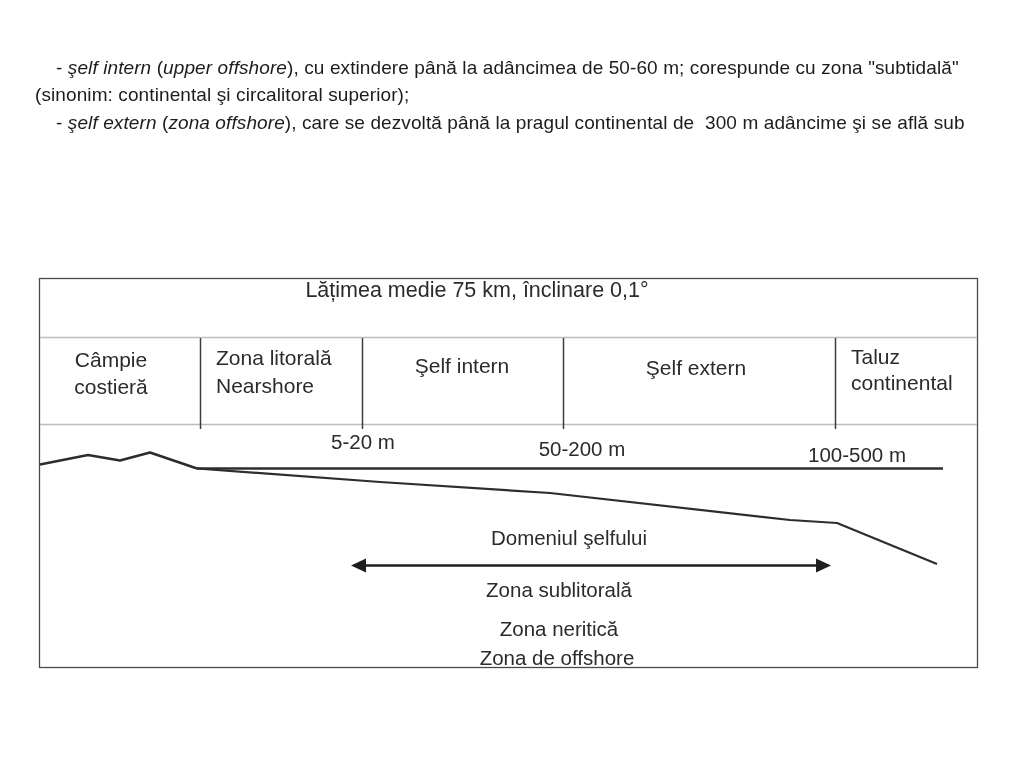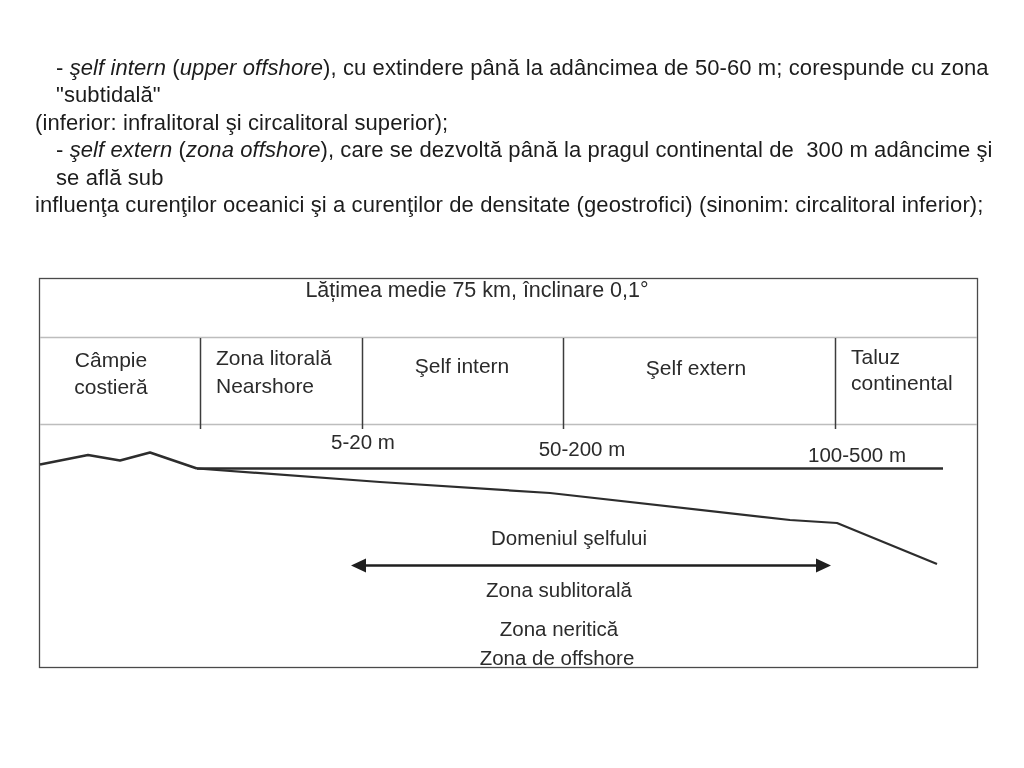--- a/index.html
+++ b/index.html
@@ -7,21 +7,21 @@
     width:1024px;height:768px;
     background:#ffffff;
     position:relative;
     font-family:"Liberation Sans",sans-serif;
     overflow:hidden;
   }
   .intro{
     position:absolute;
     left:35px;top:54px;
     width:960px;
-    font-size:22px;
+    font-size:19px;
     line-height:27.4px;
     color:#1c1c1c;
     letter-spacing:0.1px;
   }
   .intro .line{white-space:pre-wrap;}
   .intro .line.indented{padding-left:21px;}
   .it{font-style:italic;}
   .diagram-wrap{
     position:absolute;
     left:0;top:0;
@@ -30,23 +30,22 @@
   svg text{
     font-family:"Liberation Sans",sans-serif;
     fill:#2b2b2b;
   }
 </style>
 </head>
 <body>
 
 <div class="intro">
   <div class="line indented"><span>- </span><span class="it">şelf intern</span><span> (</span><span class="it">upper offshore</span><span>), </span><span>cu extindere până la adâncimea de 50-60 m; corespunde cu zona "subtidală"</span></div>
-  <div class="line"><span>(inferior: infralitoral şi circalitoral superior);</span></div>
+  <div class="line"><span>(sinonim: continental şi circalitoral superior);</span></div>
   <div class="line indented"><span>- </span><span class="it">şelf extern</span><span> (</span><span class="it">zona offshore</span><span>), </span><span>care se dezvoltă până la pragul continental de  300 m adâncime şi se află sub</span></div>
-  <div class="line"><span>influenţa curenţilor oceanici şi a curenţilor de densitate (geostrofici) (sinonim: circalitoral inferior);</span></div>
 </div>
 
 <div class="diagram-wrap">
 <svg width="1024" height="768" viewBox="0 0 1024 768">
 
   <rect x="39.5" y="262.5" width="938" height="389" fill="#ffffff" stroke="#4a4a4a" stroke-width="1.3"></rect>
 
   <text x="477" y="281" text-anchor="middle" font-size="21.5">Lățimea medie 75 km, înclinare 0,1°</text>
 
   <line x1="40" y1="321.5" x2="977" y2="321.5" stroke="#bdbdbd" stroke-width="1.5"></line>

